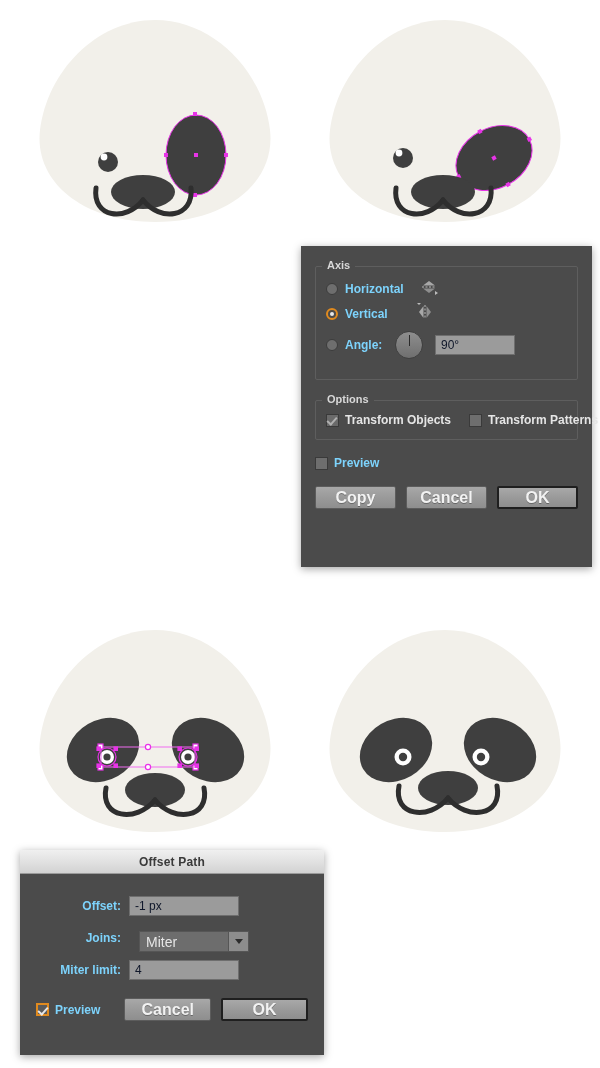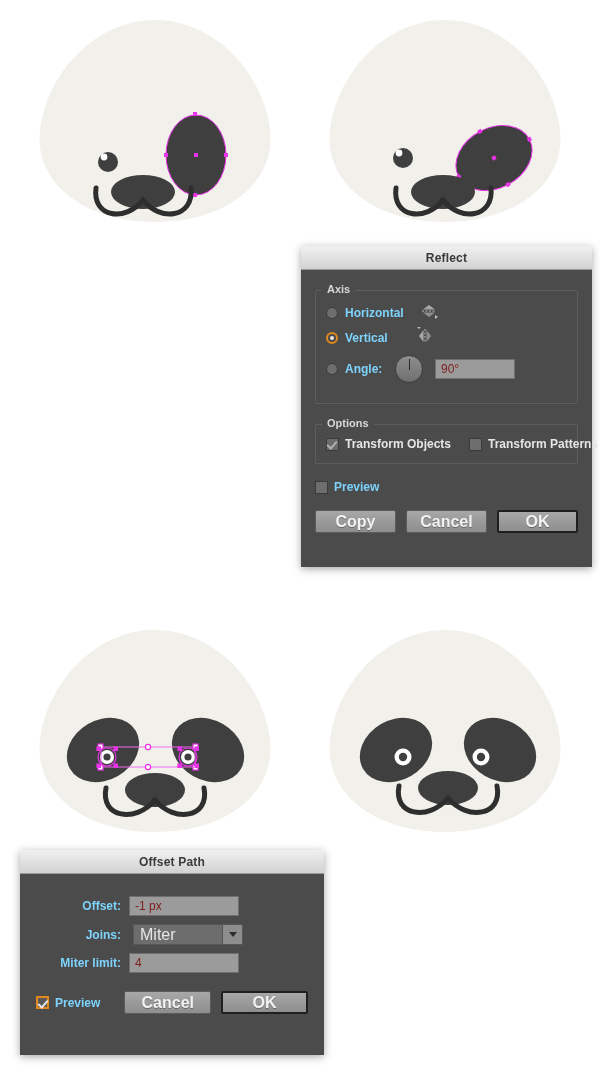--- a/index.html
+++ b/index.html
@@ -131,43 +131,44 @@
     font-weight: bold;
     white-space: nowrap;
   }
   .label.dim { color: #e5e5e5; }
   .label.right { text-align: right; }
 
   
   .textfield {
     background: #9b9b9b;
     border: 1px solid #6e6e6e;
-    color: #7f1d1d;
+    color: #0f172a;
     font-size: 12px;
     padding: 2px 5px;
     height: 20px;
     line-height: 16px;
     display: flex;
     align-items: center;
     overflow: hidden;
     white-space: nowrap;
   }
 
   
   .selectfield {
     background: #6d6d6d;
     border: 1px solid #565656;
     color: #e6e6e6;
-    font-size: 16px;
+    font-size: 14px;
     height: 21px;
     display: flex;
     align-items: center;
     padding-left: 6px;
     position: relative;
     overflow: hidden;
+    margin-top: 7px;
   }
   .select-arrow-box {
     position: absolute;
     right: 0; top: 0; bottom: 0;
     width: 20px;
     background: #8d8d8d;
     border-left: 1px solid #565656;
     display: flex;
     align-items: center;
     justify-content: center;
@@ -334,23 +335,20 @@
       <path d="M140 178 C 159 201 195 196 189 166" fill="none" stroke="#2e2e2e" stroke-width="5" stroke-linecap="round"></path>
 
       <circle cx="95" cy="137" r="8.5" fill="#ffffff"></circle>
       <circle cx="95" cy="137" r="4.2" fill="#3f3f3f"></circle>
       <circle cx="173" cy="137" r="8.5" fill="#ffffff"></circle>
       <circle cx="173" cy="137" r="4.2" fill="#3f3f3f"></circle>
     </svg>
   </div>
 
   <div class="dialog" style="left:301px; top:246px; width:291px; height:321px;">
-    <div class="dialog-titlebar">
-      <span>Reflect</span>
-    </div>
     <div class="dialog-body">
 
       <div class="group" style="padding-bottom:14px;">
         <span class="group-legend">Axis</span>
 
         <div class="row tight">
           <span class="radio"></span>
           <span class="label">Horizontal</span>
           <span class="axis-icon">
             <svg width="18" height="18" viewBox="0 0 18 18">
@@ -412,21 +410,21 @@
       <span>Offset Path</span>
     </div>
     <div class="dialog-body" style="padding:18px 16px 14px 16px;">
 
       <div class="row" style="margin:4px 0;">
         <span class="label right" style="width:85px; margin-right:8px;">Offset:</span>
         <span class="textfield" style="width:110px;">-1 px</span>
       </div>
 
       <div class="row" style="margin:8px 0;">
-        <span class="label right" style="width:85px; margin-right:12px;">Joins:</span>
+        <span class="label right" style="width:85px; margin-right:18px;">Joins:</span>
         <span class="selectfield" style="width:110px;">
           <span>Miter</span>
           <span class="select-arrow-box">
             <span class="select-arrow"></span>
           </span>
         </span>
       </div>
 
       <div class="row" style="margin:8px 0;">
         <span class="label right" style="width:85px; margin-right:8px;">Miter limit:</span>

